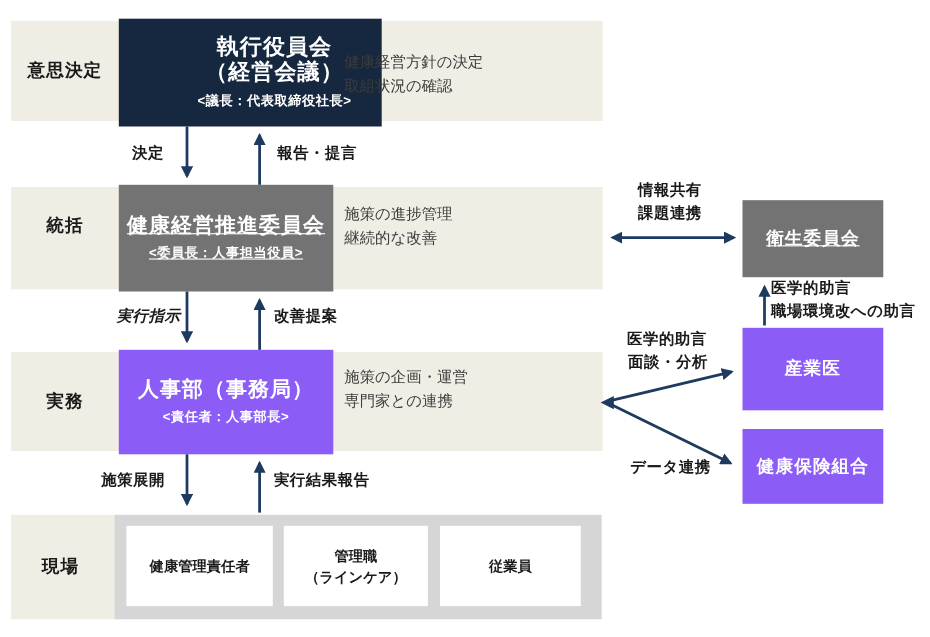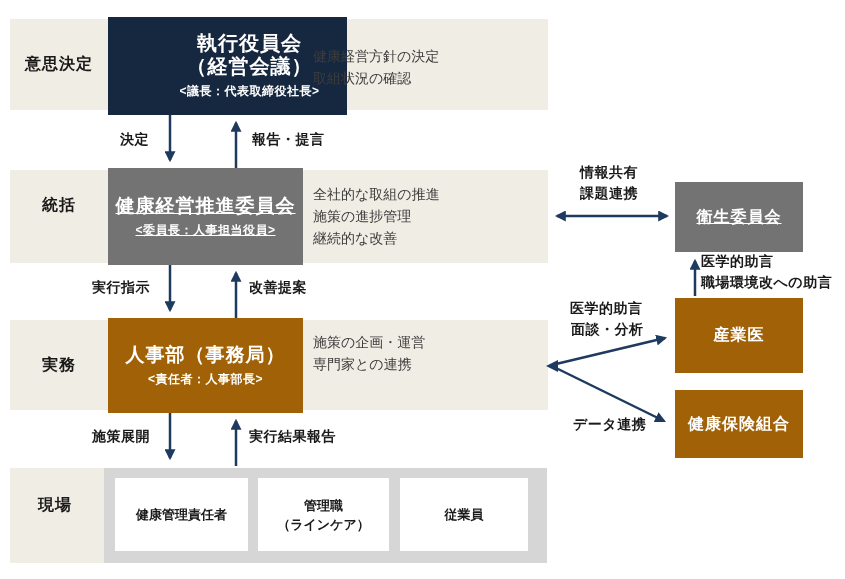--- a/index.html
+++ b/index.html
@@ -6,21 +6,21 @@
   body{font-family:"Liberation Sans","DejaVu Sans",sans-serif;}
   .stage{position:relative;width:845px;height:579px;background:#ffffff;overflow:hidden;}
   .abs{position:absolute;}
   .beige{background:#F0EDE4;}
   .row-label{display:flex;align-items:center;justify-content:center;
     font-size:16px;font-weight:bold;color:#1a1a1a;letter-spacing:1px;}
   .main-box{left:108px;width:195px;display:flex;flex-direction:column;
     align-items:center;justify-content:center;color:#ffffff;text-align:center;z-index:2;}
   .navy{background:#162740;padding-left:44px;}
   .blue{background:#737373;text-decoration:underline;}
-  .gray{background:#a16207;}
+  .gray{background:#8b5cf6;}
   .box-title{font-size:19px;font-weight:bold;line-height:23px;letter-spacing:1px;}
   .box-sub{font-size:12px;font-weight:bold;margin-top:5px;letter-spacing:0.5px;}
   .desc{font-size:14px;color:#3c3c3c;line-height:22px;z-index:2;}
   .flow-label{position:absolute;font-size:14px;font-weight:bold;color:#1a1a1a;
     white-space:nowrap;z-index:4;letter-spacing:0.5px;}
   .member{position:absolute;background:#ffffff;display:flex;flex-direction:column;
     align-items:center;justify-content:center;font-size:13px;font-weight:bold;
     color:#1a1a1a;text-align:center;line-height:19px;z-index:2;}
   .side-box{position:absolute;left:675px;width:128px;display:flex;align-items:center;
     justify-content:center;color:#ffffff;font-size:16px;font-weight:bold;
@@ -34,21 +34,21 @@
 
   <div class="abs beige" style="left:10px;top:19px;width:538px;height:91px;"></div>
   <div class="abs beige" style="left:10px;top:170px;width:538px;height:93px;"></div>
   <div class="abs beige" style="left:10px;top:320px;width:538px;height:90px;"></div>
   <div class="abs beige" style="left:10px;top:468px;width:94px;height:95px;"></div>
   <div class="abs" style="left:104px;top:468px;width:443px;height:95px;background:#D6D6D6;"></div>
 
   <div class="abs row-label" style="left:10px;top:19px;width:98px;height:91px;">意思決定</div>
   <div class="abs row-label" style="left:10px;top:170px;width:98px;height:70px;">統括</div>
   <div class="abs row-label" style="left:10px;top:320px;width:98px;height:90px;">実務</div>
-  <div class="abs row-label" style="left:10px;top:458px;width:90px;height:95px;">現場</div>
+  <div class="abs row-label" style="left:10px;top:468px;width:90px;height:95px;">現場</div>
 
   <div class="abs main-box navy" style="top:17px;height:98px;">
     <div class="box-title" style="font-size:20px;">執行役員会</div>
     <div class="box-title" style="font-size:20px;">（経営会議）</div>
     <div class="box-sub">&lt;議長：代表取締役社長&gt;</div>
   </div>
 
   <div class="abs main-box blue" style="top:168px;height:97px;">
     <div class="box-title">健康経営推進委員会</div>
     <div class="box-sub">&lt;委員長：人事担当役員&gt;</div>
@@ -57,21 +57,20 @@
   <div class="abs main-box gray" style="top:318px;height:95px;">
     <div class="box-title">人事部（事務局）</div>
     <div class="box-sub">&lt;責任者：人事部長&gt;</div>
   </div>
 
   <div class="abs desc" style="left:313px;top:45px;">
     <div>健康経営方針の決定</div>
     <div>取組状況の確認</div>
   </div>
   <div class="abs desc" style="left:313px;top:183px;">
-    <div>全社的な取組の推進</div>
     <div>施策の進捗管理</div>
     <div>継続的な改善</div>
   </div>
   <div class="abs desc" style="left:313px;top:331px;">
     <div>施策の企画・運営</div>
     <div>専門家との連携</div>
   </div>
 
   <div class="member" style="left:115px;top:478px;width:133px;height:73px;">
     <div>健康管理責任者</div>
@@ -89,21 +88,21 @@
   </div>
   <div class="side-box gray" style="top:298px;height:75px;">
     <div>産業医</div>
   </div>
   <div class="side-box gray" style="top:390px;height:68px;">
     <div>健康保険組合</div>
   </div>
 
   <div class="flow-label" style="left:120px;top:131px;">決定</div>
   <div class="flow-label" style="left:252px;top:131px;">報告・提言</div>
-  <div class="flow-label" style="left:92px;top:279px;">実行指示</div>
+  <div class="flow-label" style="left:106px;top:279px;font-style:italic;">実行指示</div>
   <div class="flow-label" style="left:249px;top:279px;">改善提案</div>
   <div class="flow-label" style="left:92px;top:428px;">施策展開</div>
   <div class="flow-label" style="left:249px;top:428px;">実行結果報告</div>
   <div class="flow-label" style="left:580px;top:164px;">情報共有</div>
   <div class="flow-label" style="left:580px;top:185px;">課題連携</div>
   <div class="flow-label" style="left:701px;top:253px;">医学的助言</div>
   <div class="flow-label" style="left:701px;top:274px;">職場環境改への助言</div>
   <div class="flow-label" style="left:570px;top:300px;">医学的助言</div>
   <div class="flow-label" style="left:571px;top:321px;">面談・分析</div>
   <div class="flow-label" style="left:573px;top:416px;">データ連携</div>

